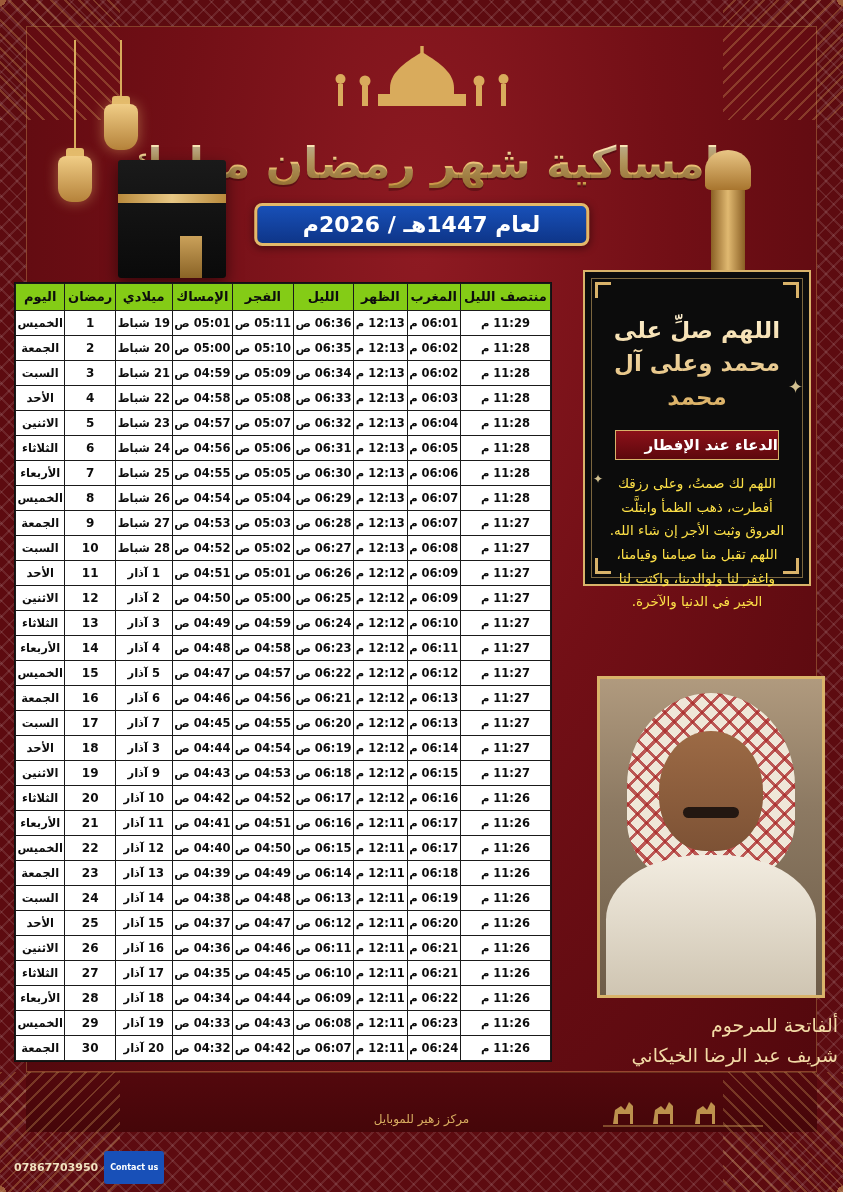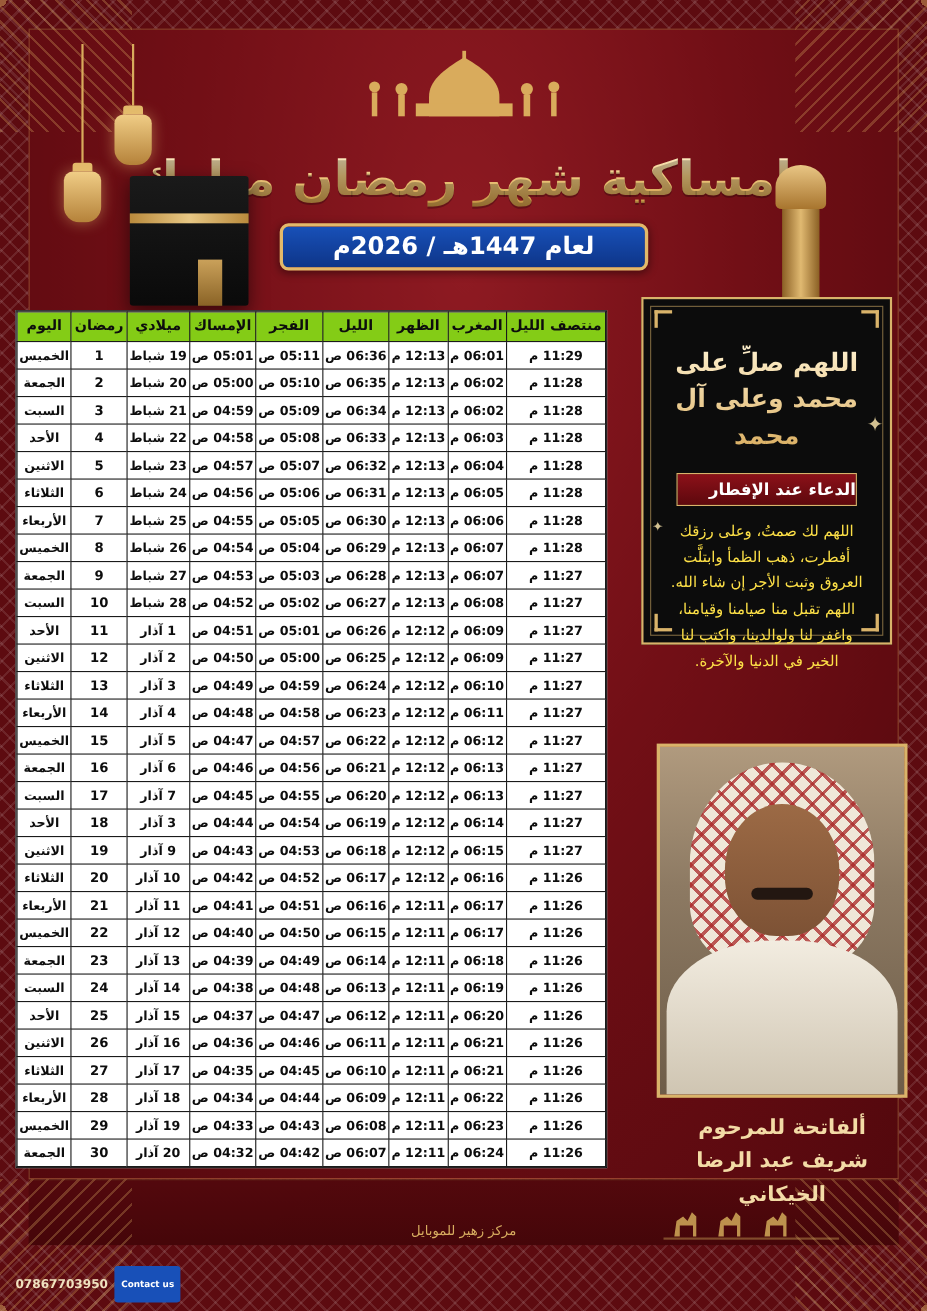--- a/index.html
+++ b/index.html
@@ -213,22 +213,22 @@
     position:absolute; left:50%; transform:translateX(-50%);
     top: 128px; width: 56px; height: 11px; background:#231711; border-radius: 6px;
   }
   .portrait .thobe {
     position:absolute; left:50%; transform:translateX(-50%);
     bottom: 0; width: 210px; height: 140px;
     background: linear-gradient(180deg,#f2ece0,#cfc5b2);
     border-radius: 46% 46% 0 0;
   }
   .memorial {
-    position:absolute; right: 18px; top: 1010px; width: 228px;
-    text-align:center; color: #f3dba6; font-size: 19px; font-weight:700; line-height:1.6;
+    position:absolute; right: 5px; top: 1010px; width: 228px;
+    text-align:right; color: #f3dba6; font-size: 19px; font-weight:400; line-height:1.6;
   }
 
   
   .footer-logo {
     position: absolute; left: 50%; transform: translateX(-50%);
     bottom: 66px; text-align: right;
     color: #d8ad60; font-size: 12px; letter-spacing: .5px;
   }
   .camels {
     position:absolute; right: 80px; bottom: 62px; width: 160px; height: 46px;

